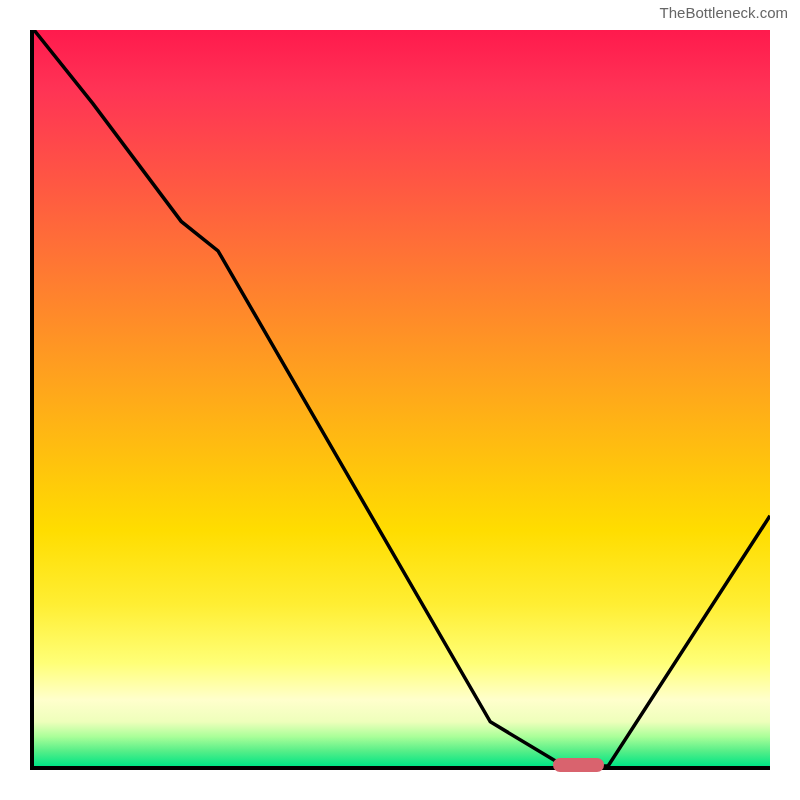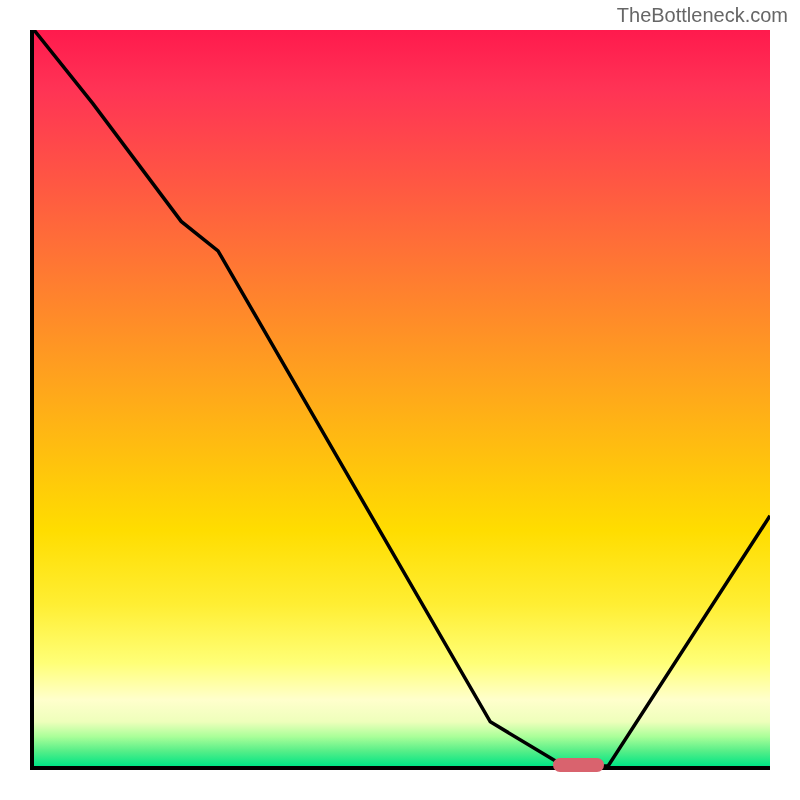--- a/index.html
+++ b/index.html
@@ -14,21 +14,21 @@
     width: 800px;
     height: 800px;
     position: relative;
     background: white;
   }
   .watermark {
     position: absolute;
     top: 4px;
     right: 12px;
     color: #666;
-    font-size: 20px;
+    font-size: 15px;
     font-weight: 500;
     z-index: 10;
   }
   .plot-area {
     position: absolute;
     left: 30px;
     top: 30px;
     width: 740px;
     height: 740px;
     border-left: 4px solid black;

